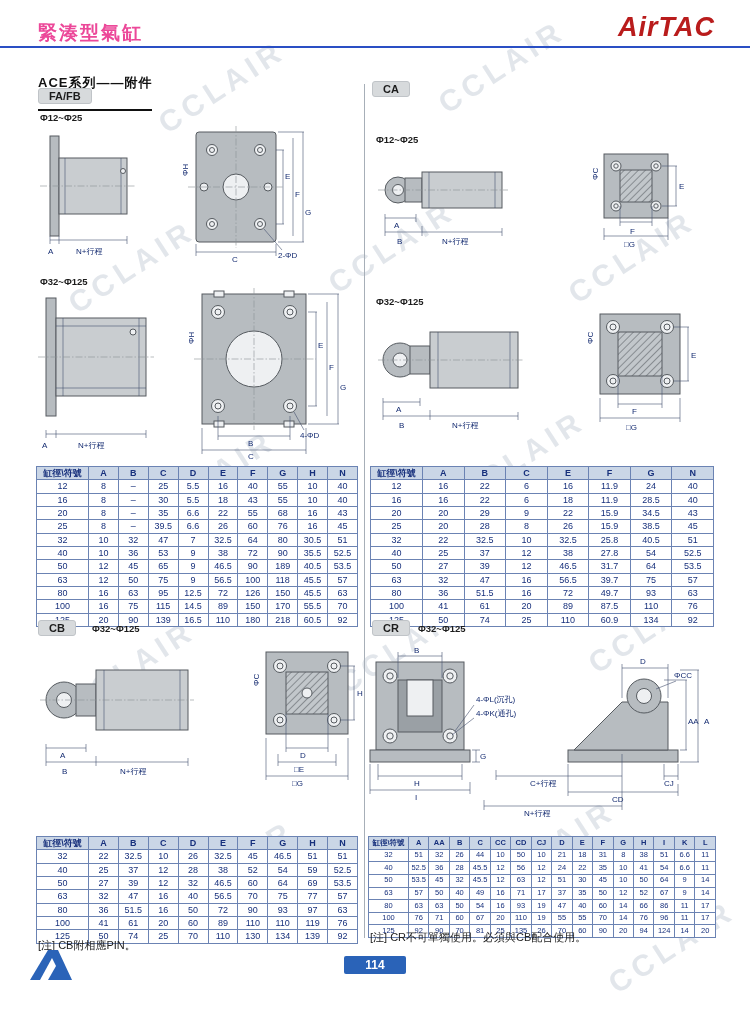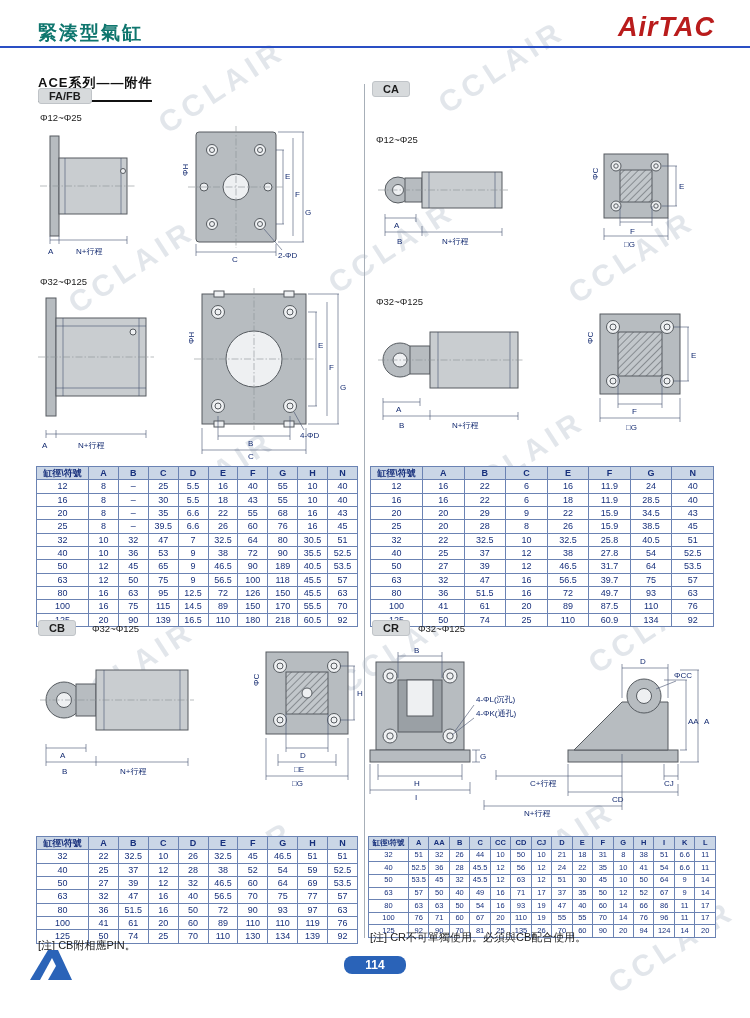--- a/index.html
+++ b/index.html
@@ -2,40 +2,40 @@
 <html><head>
 <meta charset="utf-8">
 <style>
   * { margin:0; padding:0; box-sizing:border-box; }
   html,body { background:#ffffff; }
   body { font-family:"Liberation Sans","DejaVu Sans",sans-serif; }
   .page { position:relative; width:750px; height:1018px; background:#fff; overflow:hidden; margin:0 auto; }
   .abs { position:absolute; }
   .wm { position:absolute; font-size:30px; font-weight:bold; letter-spacing:5px;
         color:rgba(158,172,190,0.30); transform:rotate(-33deg); white-space:nowrap; }
-  .title { font-size:19px; font-weight:bold; color:#0f766e; letter-spacing:2px; }
+  .title { font-size:19px; font-weight:bold; color:#ec4899; letter-spacing:2px; }
   .brand { font-size:27px; font-weight:bold; font-style:italic; color:#b91c1c; letter-spacing:1px; }
   .hrule { position:absolute; left:0; right:0; top:46px; height:2px; background:#2a4fc4; }
   .subtitle { font-size:13px; font-weight:bold; color:#111; border-bottom:2px solid #111;
-              padding-bottom:8px; letter-spacing:1px; display:inline-block;margin-top:20px; }
+              padding-bottom:17px; letter-spacing:1px; display:inline-block;margin-top:20px; }
   .vdiv { position:absolute; width:1px; background:#a7afb8; }
   .sec-label { display:inline-block; background:#d7dadc; border:1px solid #c0c4c8; border-radius:3px;
                padding:1px 10px; font-size:11px; font-weight:bold; color:#1c1c1c; }
-  .range { font-size:9.5px; font-weight:normal; color:#1c1c1c; }
+  .range { font-size:9.5px; font-weight:bold; color:#1c1c1c; }
   .spec { border-collapse:collapse; table-layout:fixed; width:100%; }
   .spec th, .spec td { border:1px solid #6b83b3; text-align:center; font-size:9px; color:#17307c;
                        padding:1px 0; line-height:1.15; overflow:hidden; white-space:nowrap; }
   .spec th { background:#cad6e6; font-weight:bold; }
   .spec td { background:#fff; }
   .spec th:first-child { width:52px; }
   .spec.small th, .spec.small td { font-size:7.5px; padding:1.5px 0; }
   .spec.small th:first-child { width:40px; }
   .note { font-size:11px; color:#222; }
   .pill { position:absolute; background:#2a63b8; color:#fff; font-weight:bold; font-size:12px;
-          text-align:center; line-height:18px; width:62px; height:18px; border-radius:8px; }
+          text-align:center; line-height:18px; width:62px; height:18px; border-radius:2px; }
   .dwg text { font-size:8px; fill:#132a70; font-family:"Liberation Sans",sans-serif; }
   .dwg .part  { fill:#b7bcc0; stroke:#565b60; stroke-width:1; }
   .dwg .part2 { fill:#c9cdd0; stroke:#565b60; stroke-width:1; }
   .dwg .dark  { fill:#9aa0a5; stroke:#565b60; stroke-width:1; }
   .dwg .hole  { fill:#eef0f2; stroke:#565b60; stroke-width:1; }
   .dwg .dim   { stroke:#44506e; stroke-width:0.6; fill:none; }
   .dwg .cl    { stroke:#8b9096; stroke-width:0.6; stroke-dasharray:7 2 1.5 2; fill:none; }
   .dwg .hx    { fill:url(#hp); stroke:#565b60; stroke-width:1; }
 </style>
 </head>

